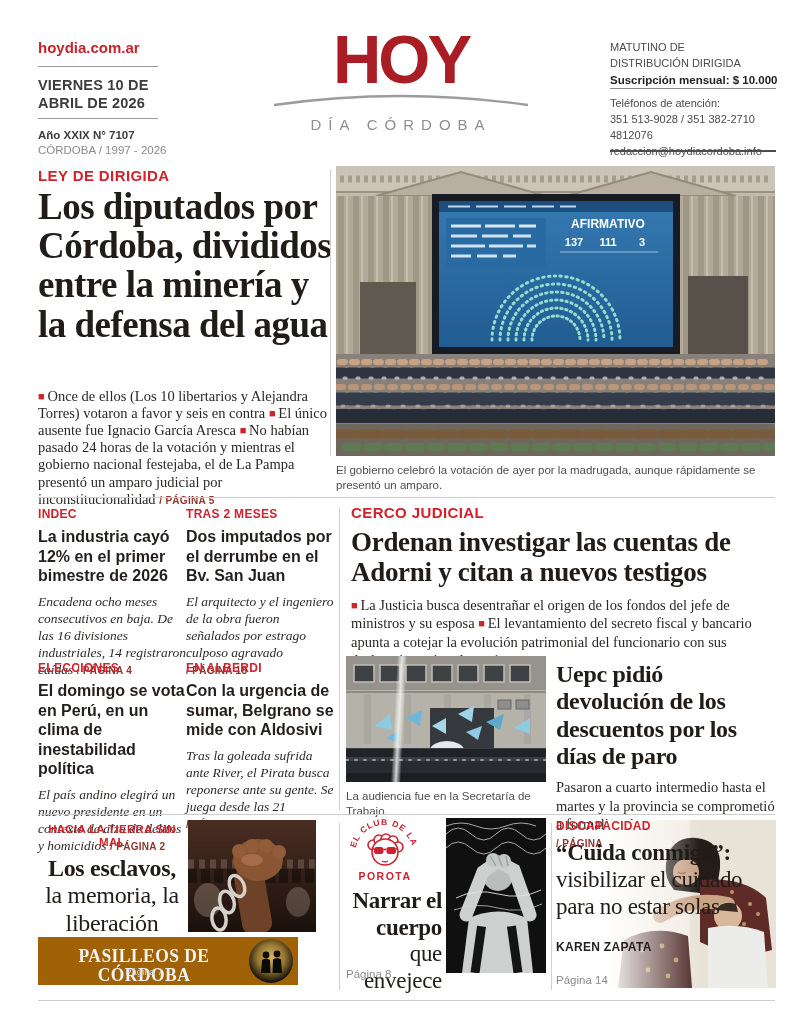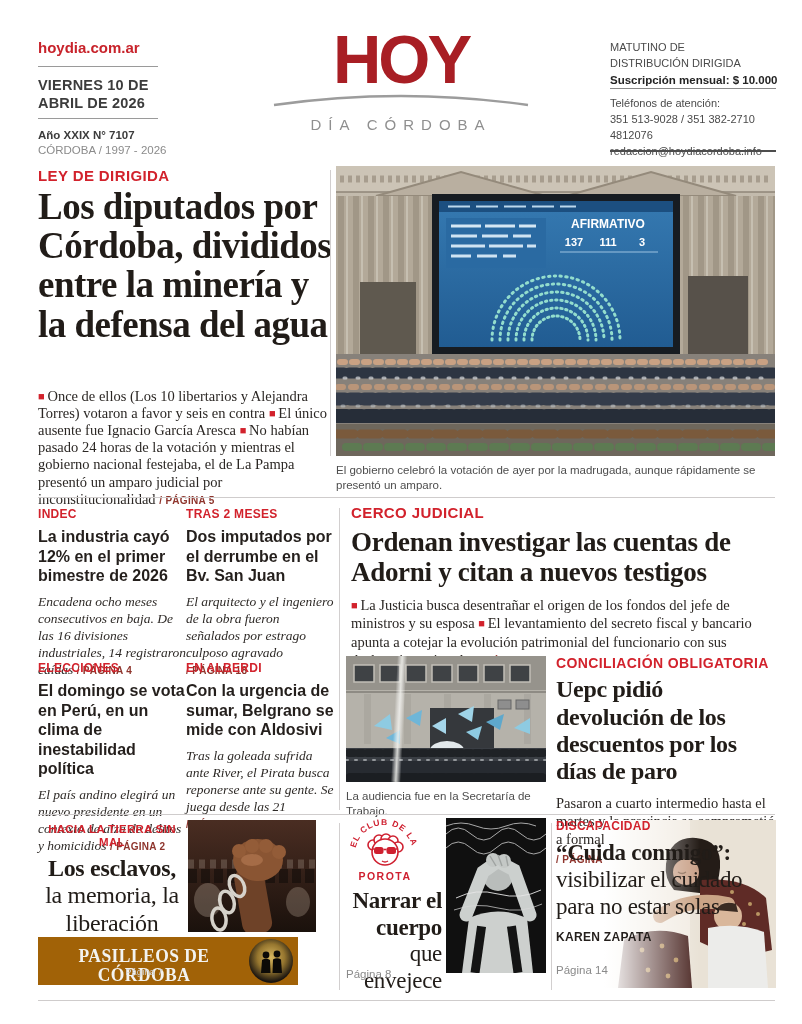--- a/index.html
+++ b/index.html
@@ -276,21 +276,20 @@
       <line x1="3" y1="97" x2="197" y2="97" stroke="#1f2226" stroke-width="8" stroke-dasharray="5 4"></line>
       <line x1="0" y1="104" x2="200" y2="104" stroke="#cfd3d6" stroke-width="2" stroke-dasharray="2 7" opacity=".6"></line>
       <line x1="0" y1="112" x2="200" y2="112" stroke="#272b31" stroke-width="14" stroke-dasharray="8 3"></line>
       <line x1="4" y1="122" x2="196" y2="122" stroke="#1b1e22" stroke-width="10" stroke-dasharray="10 4"></line>
     </g>
     <rect x="48" y="0" width="10" height="126" fill="url(#streak)" transform="rotate(3 53 63)"></rect>
   </svg>
   <div class="abs caption" style="left:346px; top:789px; width:200px;">La audiencia fue en la Secretaría de Trabajo.</div>
 
   <div class="abs" style="left:556px; top:656px; width:220px;">
-    <div class="kick" style="font-size:14px;">CONCILIACIÓN OBLIGATORIA</div>
     <div class="h-serif-md" style="margin-top:5px; font-size:24px;">Uepc pidió devolución de los descuentos por los días de paro</div>
     <div class="deck-serif-md" style="margin-top:8px;">
       <span>Pasaron a cuarto intermedio hasta el martes y la provincia se comprometió a formalizar la cuarta propuesta</span>
       <span class="pref">/ PÁGINA 5</span>
     </div>
   </div>
 
   <div class="abs hrule" style="left:38px; top:814px; width:737px;"></div>
 
   <div class="abs" style="left:38px; top:823px; width:148px;text-align:center;">
@@ -441,19 +440,19 @@
           <circle cx="44" cy="150" r="2.4"></circle>
           <circle cx="64" cy="156" r="2.4"></circle>
         </g>
       <rect width="96" height="168" fill="url(#fadeL)"></rect>
     </svg>
     <div class="disc-text">
       <div class="kick-sm">DISCAPACIDAD</div>
       <div style="margin-top:7px; width:200px; font:400 23px/1.16 'Liberation Serif',serif; color:#211c18; letter-spacing:-.3px;">
         <strong>“Cuida conmigo”:</strong><span> visibilizar el cuidado para no estar solas</span>
       </div>
-      <div style="margin-top:10px;" class="byline-k">KAREN ZAPATA</div>
+      <div style="margin-top:20px;" class="byline-k">KAREN ZAPATA</div>
       <div style="margin-top:19px;" class="byline-g">Página 14</div>
     </div>
   </div>
 
   <div class="abs hrule" style="left:38px; top:1000px; width:737px;"></div>
 </div>
 
 </body></html>

